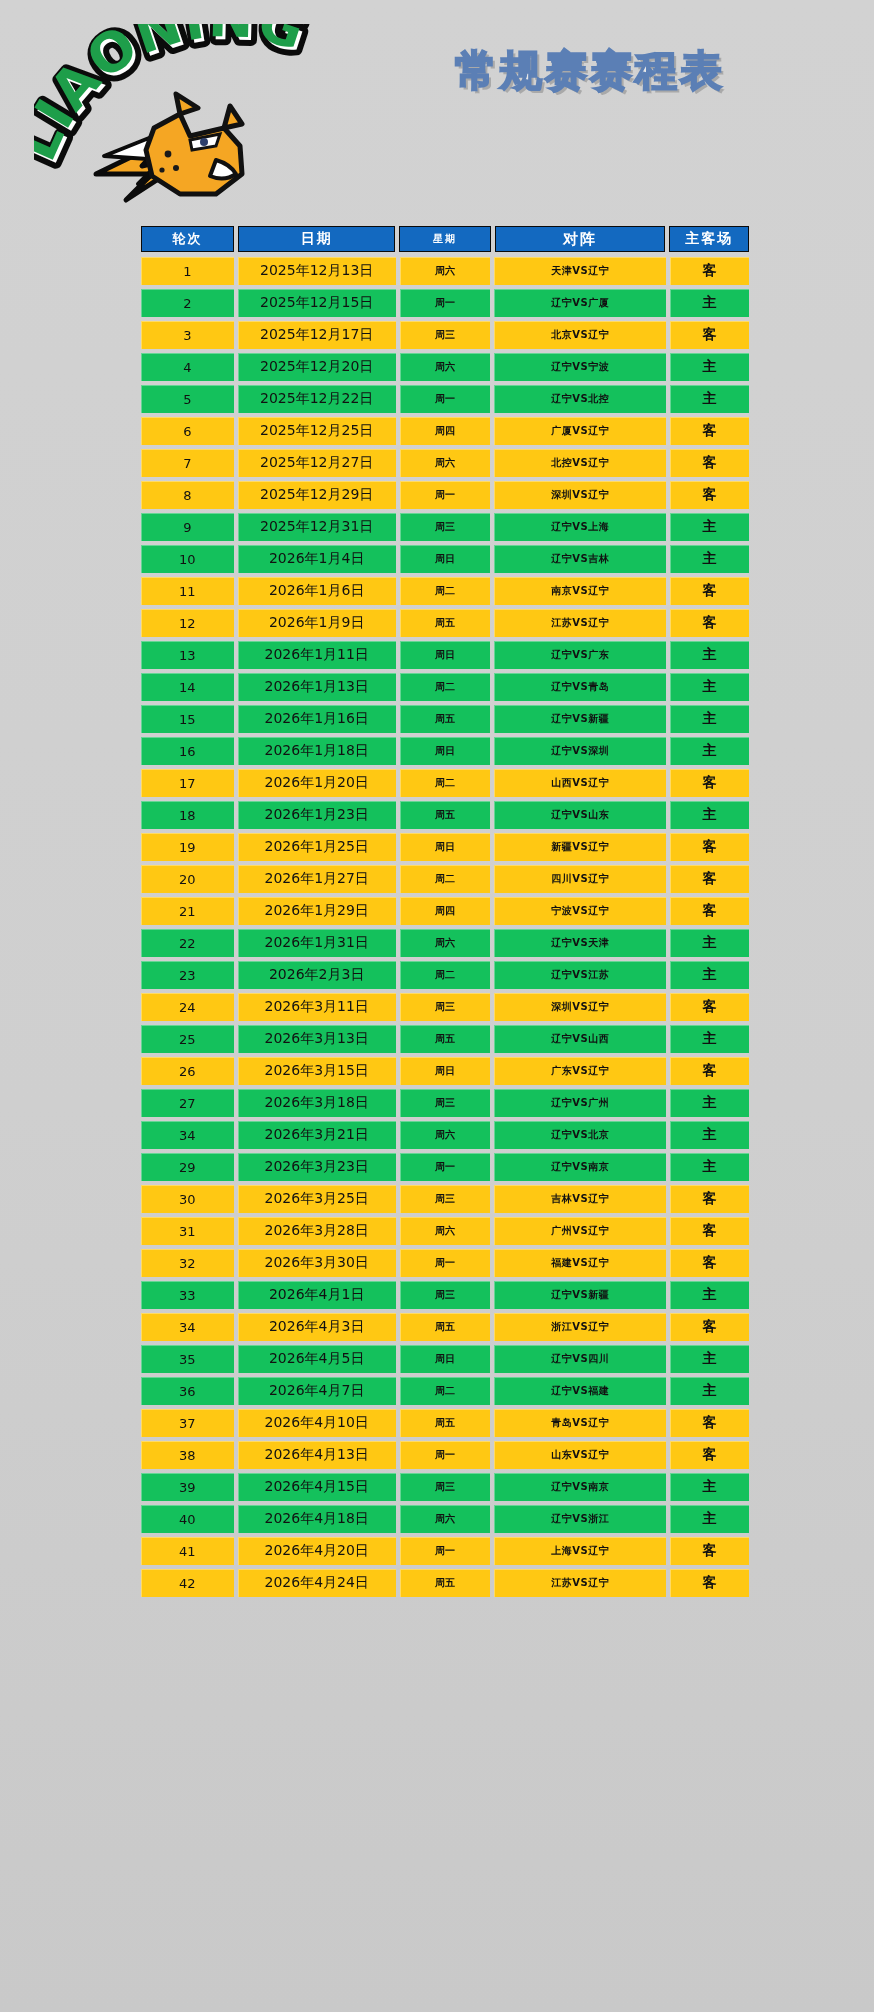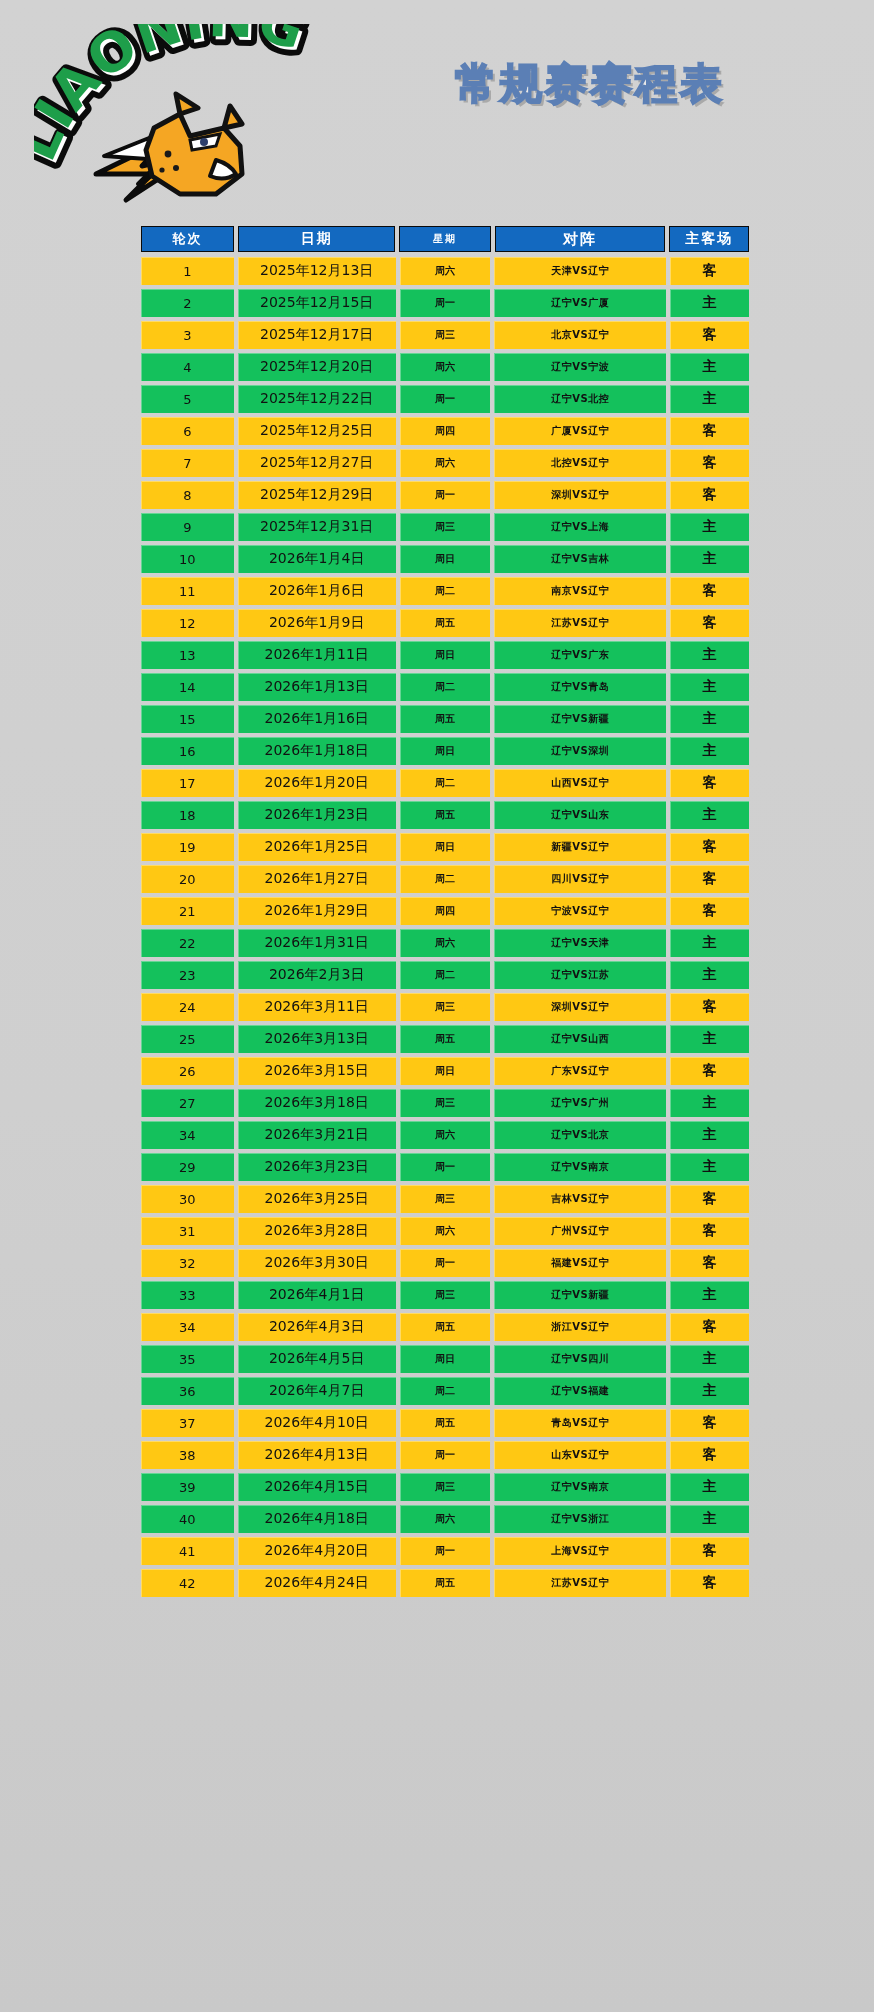--- a/index.html
+++ b/index.html
@@ -47,21 +47,21 @@
     font-family:"DejaVu Sans",sans-serif;
     font-size:54px;
     font-weight:bold;
     line-height:1.05;
     color:#f2f2f2;
     letter-spacing:4px;
     -webkit-text-stroke:2px #000;
     text-shadow:3px 3px 0 rgba(120,120,120,.55);
   }
   .subtitle{
-    margin-top:17px;
+    margin-top:4px;
     font-family:"DejaVu Sans",sans-serif;
     font-size:42px;
     font-weight:bold;
     line-height:1.1;
     color:#e8e8e8;
     letter-spacing:3px;
     -webkit-text-stroke:2px #5b7fb5;
     text-shadow:3px 3px 0 rgba(120,120,120,.45);
   }
 

